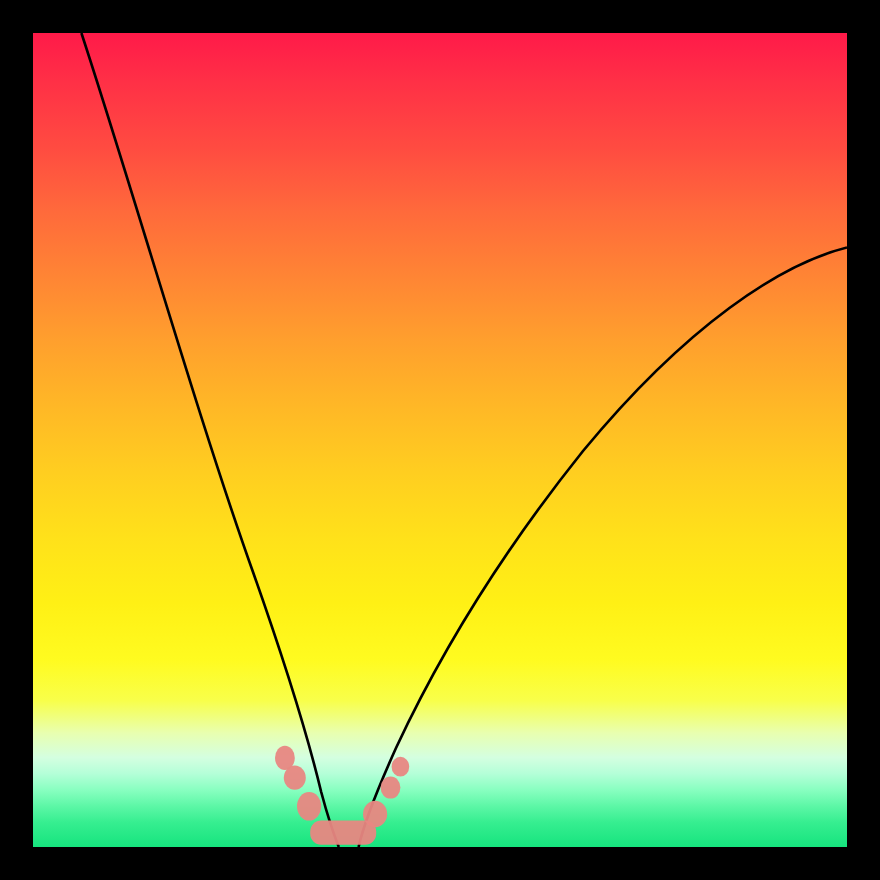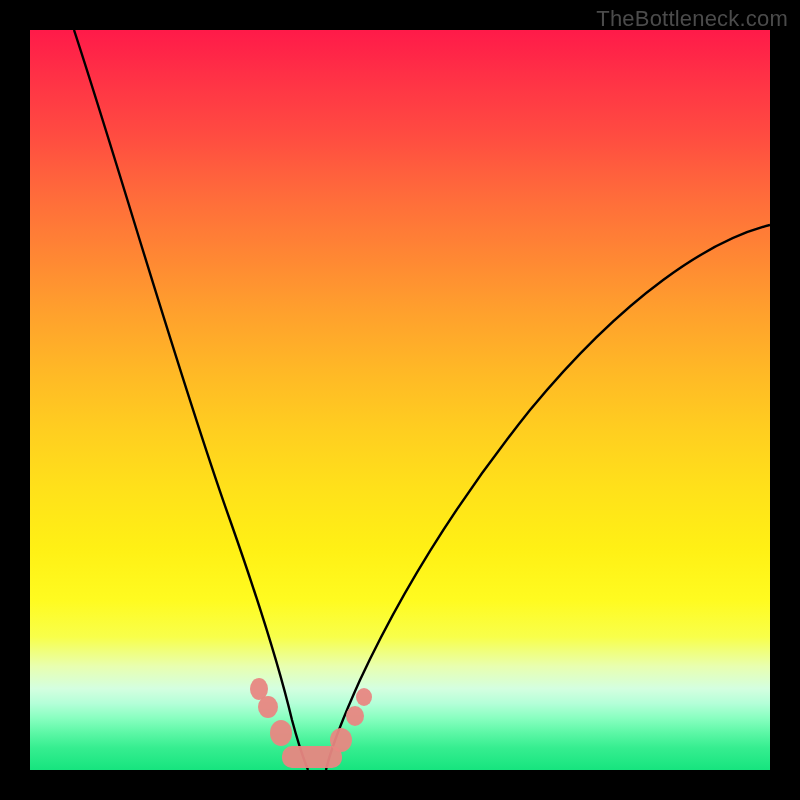--- a/index.html
+++ b/index.html
@@ -78,21 +78,20 @@
   }
   .marker.round {
     border-radius: 50%;
   }
 </style>
 </head>
 <body>
 
 <div class="frame">
 
-  <div class="watermark">TheBottleneck.com</div>
 
   <div class="plot-area">
 
     <svg class="curves" viewBox="0 0 740 740" preserveAspectRatio="none">
       <path fill="none" stroke="#000" stroke-width="2.4" d="M 44,0 C 90,140 150,350 200,490 C 230,575 250,640 262,690 C 270,720 276,735 278,740"></path>
       <path fill="none" stroke="#000" stroke-width="2.4" d="M 296,740 C 300,722 312,690 330,650 C 365,575 420,480 500,380 C 595,265 680,210 740,195"></path>
     </svg>
 
     <div class="markers">
         <div class="marker round" style="left: 220px; top: 648px; width: 18px; height: 22px;"></div>

